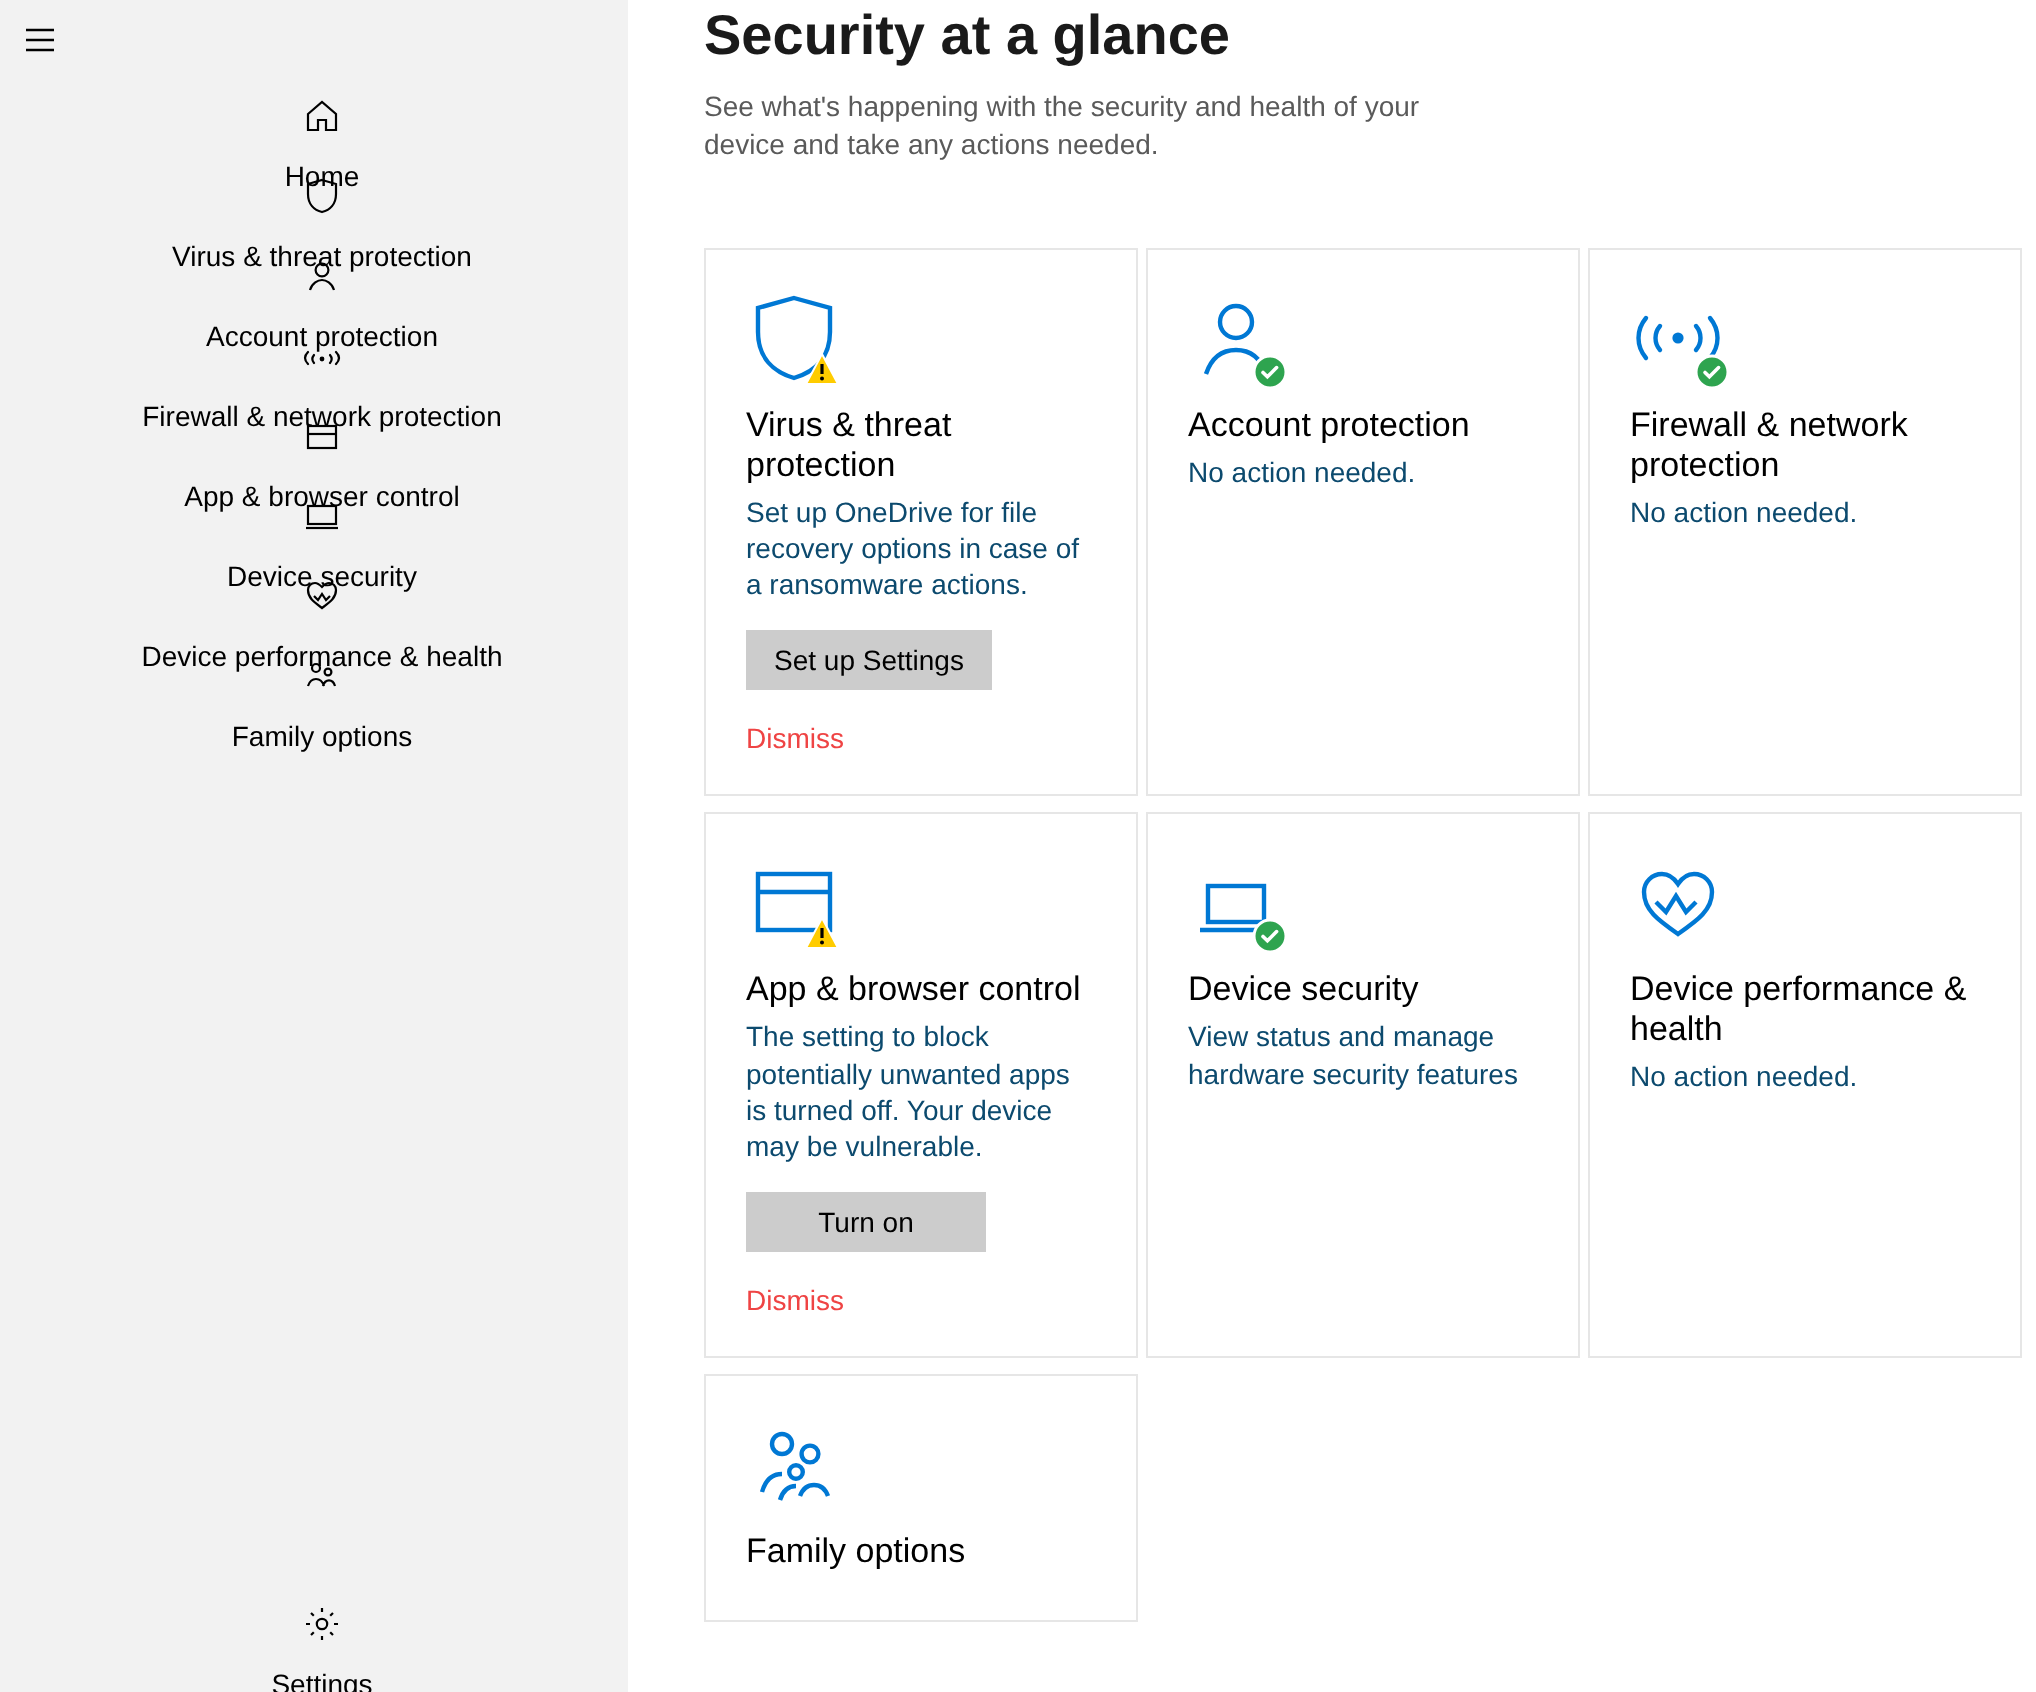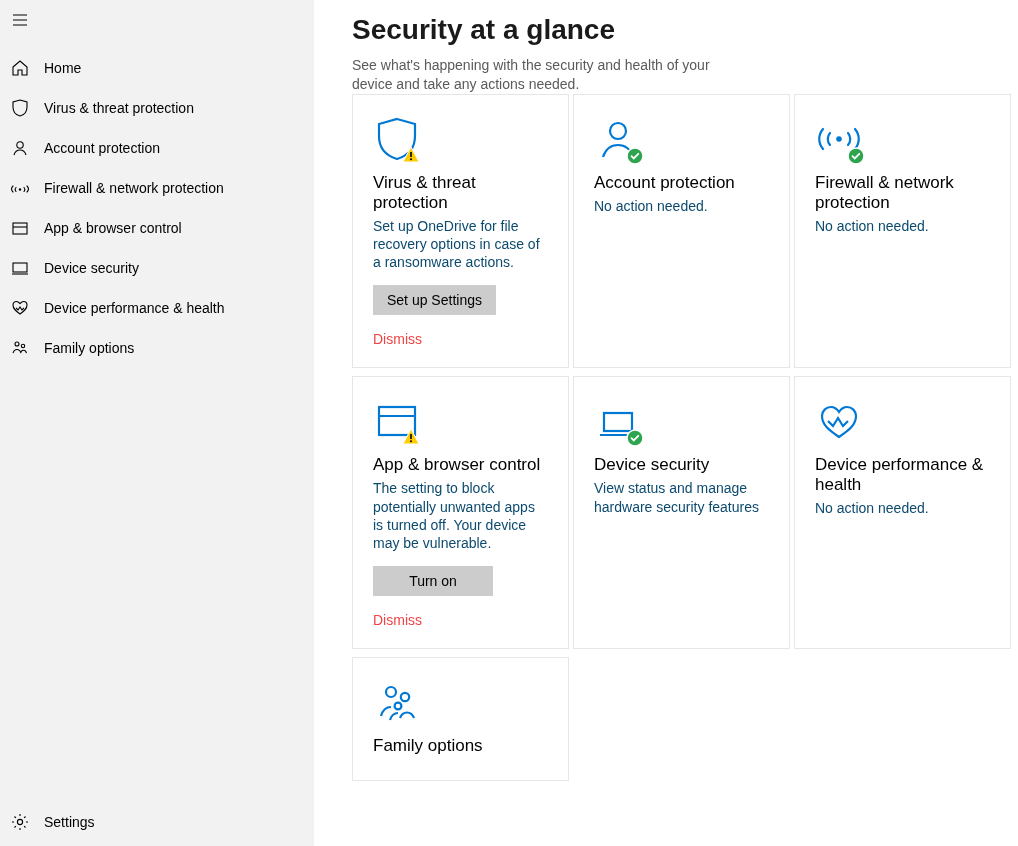--- a/index.html
+++ b/index.html
@@ -37,45 +37,47 @@
   }
   .nav-item {
     display: flex;
     align-items: center;
     height: 40px;
     padding-left: 8px;
     cursor: pointer;
     gap: 12px;
     font-size: 14px;
     color: #000;
+    flex-direction: column;
   }
   .nav-item .icon {
     width: 24px;
     display: flex;
     align-items: center;
     justify-content: center;
   }
   .sidebar-spacer { flex: 1; }
   
   .main {
     flex: 1;
-    padding: 12px 0 0 38px;
+    padding: 0 0 0 38px;
     overflow-y: auto;
   }
   .page-title {
     font-size: 28px;
     font-weight: 600;
     margin-top: 2px;
     margin-bottom: 10px;
   }
   .page-subtitle {
     font-size: 14px;
     color: #5a5a5a;
     max-width: 380px;
     line-height: 1.35;
+    margin-bottom: 42px;
   }
   .cards {
     display: flex;
     flex-wrap: wrap;
     gap: 4px;
   }
   .card {
     width: 217px;
     border: 1px solid #e6e6e6;
     padding: 20px 20px 20px 20px;

